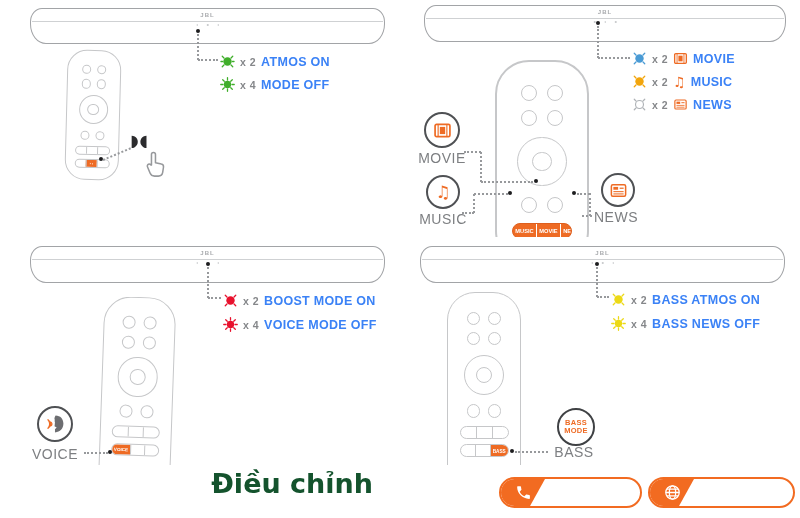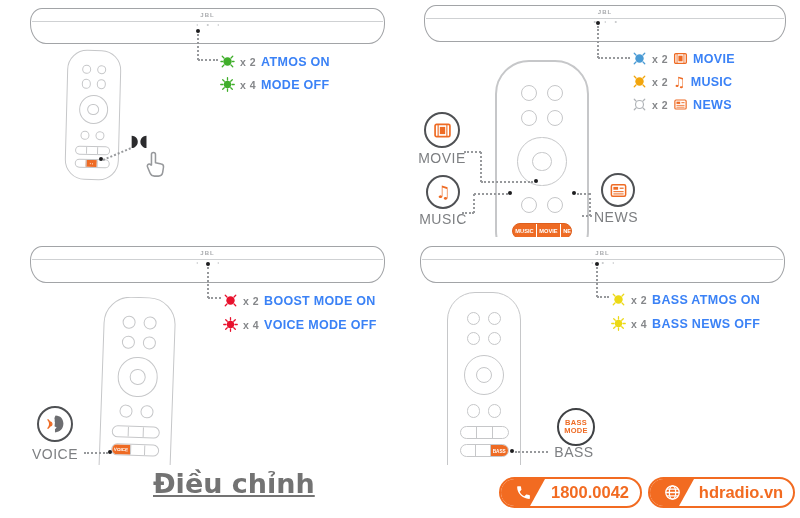--- a/index.html
+++ b/index.html
@@ -50,22 +50,22 @@
   .bdot{position:absolute;width:4px;height:4px;background:#1d1d1f;border-radius:50%;}
   
   .cicon{position:absolute;border:2px solid #4f5154;border-radius:50%;background:#fff;
          display:flex;align-items:center;justify-content:center;box-sizing:border-box;}
   .cicon-lbl{position:absolute;color:#7d7f82;font-size:14px;letter-spacing:0.5px;text-align:center;white-space:nowrap;}
   .bb{flex-direction:column;line-height:1.05;border-color:#3f4144;}
   .bb span{color:#ee6b24;font-size:7.5px;font-weight:bold;letter-spacing:0.3px;}
   .dolby{position:absolute;font-family:"DejaVu Sans",sans-serif;color:#2b2b2d;font-size:16px;
          letter-spacing:1px;line-height:1;}
   
-  .big-title{position:absolute;color:#737373;font-weight:bold;font-size:27px;text-align:left;
-             font-family:"DejaVu Sans",sans-serif;text-decoration:underline;}
+  .big-title{position:absolute;color:#14532d;font-weight:bold;font-size:27px;text-align:right;
+             font-family:"DejaVu Sans",sans-serif;}
   .badge{position:absolute;height:31px;border:2px solid #f26b21;border-radius:17px;background:#fff;
          display:flex;align-items:stretch;overflow:hidden;box-sizing:border-box;}
   .badge-ic{width:44px;background:#f26b21;clip-path:polygon(0 0,100% 0,66% 100%,0 100%);
             display:flex;align-items:center;justify-content:center;flex:0 0 auto;}
   .badge-tx{flex:1;display:flex;align-items:center;justify-content:center;color:#f26b21;
             font-weight:bold;font-size:16.5px;padding-right:5px;white-space:nowrap;}
 </style>
 </head>
 <body>
 
@@ -474,29 +474,27 @@
   </div>
 
   <div class="big-title" style="left:153px;top:468px;width:220px;">Điều chỉnh</div>
 
   <div class="badge" style="left:499px;top:477px;width:143px;">
     <div class="badge-ic">
       <svg style="width:17px;height:17px;" viewBox="0 0 24 24">
         <path d="M6.62 10.79c1.44 2.83 3.76 5.14 6.59 6.59l2.2-2.2c.27-.27.67-.36 1.02-.24 1.12.37 2.33.57 3.57.57.55 0 1 .45 1 1V20c0 .55-.45 1-1 1-9.39 0-17-7.61-17-17 0-.55.45-1 1-1h3.5c.55 0 1 .45 1 1 0 1.25.2 2.45.57 3.57.11.35.03.74-.25 1.02l-2.2 2.2z" fill="#fff"></path>
         </svg>
     </div>
-    <div class="badge-tx">1800.0042</div>
   </div>
 
   <div class="badge" style="left:648px;top:477px;width:147px;">
     <div class="badge-ic">
       <svg style="width:19px;height:19px;" viewBox="0 0 24 24" fill="none" stroke="#fff" stroke-width="1.6">
         <circle cx="12" cy="12" r="8.5"></circle>
         <ellipse cx="12" cy="12" rx="4" ry="8.5"></ellipse>
         <line x1="3.5" y1="12" x2="20.5" y2="12"></line>
         <line x1="4.6" y1="7.6" x2="19.4" y2="7.6"></line>
         <line x1="4.6" y1="16.4" x2="19.4" y2="16.4"></line>
         </svg>
     </div>
-    <div class="badge-tx">hdradio.vn</div>
   </div>
 
 </div>
 
 </body></html>

